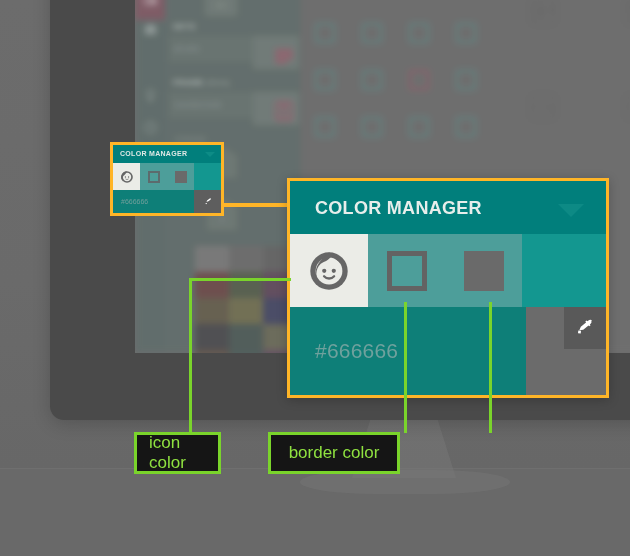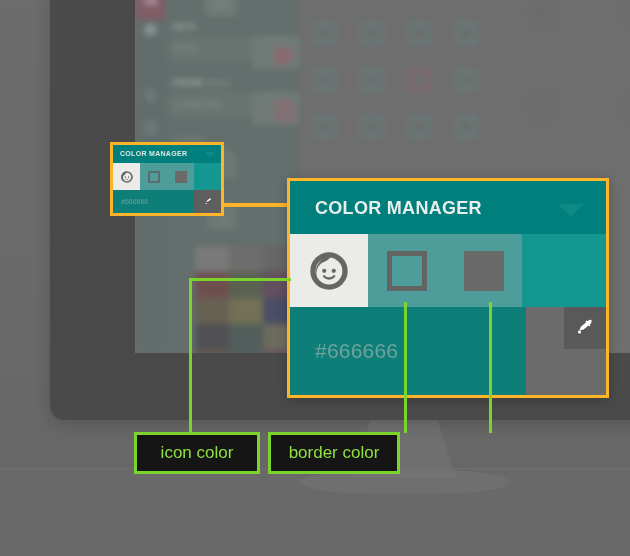--- a/index.html
+++ b/index.html
@@ -506,19 +506,19 @@
     </div>
   </div>
 
   <div class="cl" style="left:189px; top:278px; width:102px; height:3px;"></div>
   <div class="cl" style="left:189px; top:278px; width:3px; height:155px;"></div>
 
   <div class="cl" style="left:404px; top:302px; width:3px; height:131px;"></div>
 
   <div class="cl" style="left:489px; top:302px; width:3px; height:131px;"></div>
 
-  <div class="callout-box" style="left:134px; top:432px; width:126px;align-items:center;">
+  <div class="callout-box" style="left:134px; top:432px; width:87px;align-items:center;">
     <span>icon color</span>
   </div>
   <div class="callout-box" style="left:268px; top:432px; width:132px;">
     <span>border color</span>
   </div>
 </div>
 
 </body></html>

